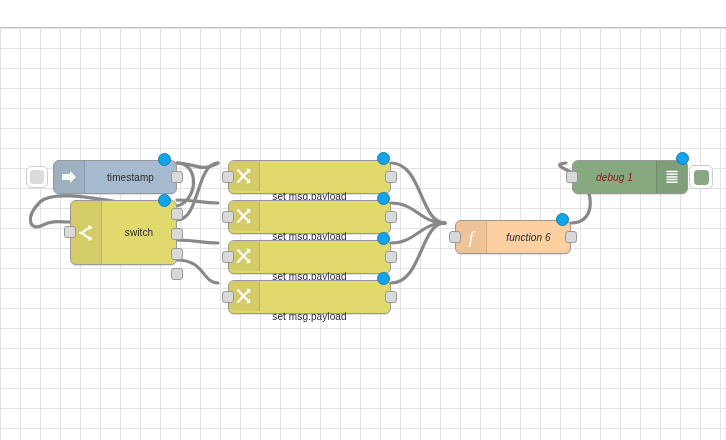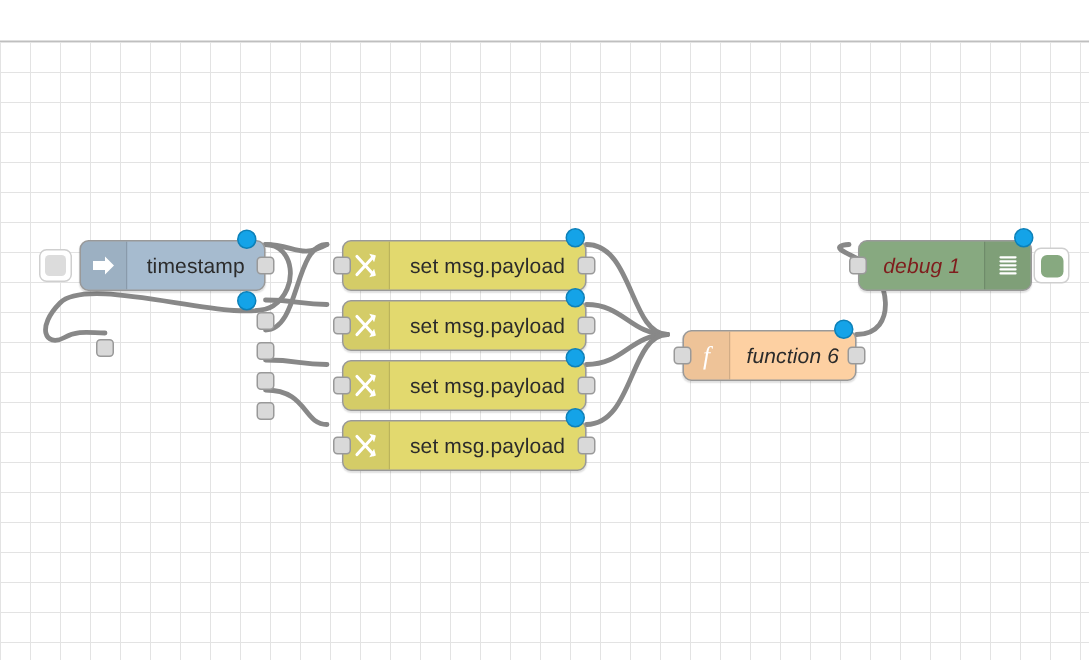--- a/index.html
+++ b/index.html
@@ -71,21 +71,21 @@
     border-radius: 6px;
     display: flex;
     align-items: stretch;
     box-shadow: 0 1px 1px rgba(0,0,0,0.12);
   }
   .node-label {
     flex: 1 1 auto;
     display: flex;
     align-items: center;
     justify-content: center;
-    font-size: 14px;
+    font-size: 10px;
     color: #2b2b2b;
     white-space: nowrap;
     letter-spacing: 0.1px;
   }
   .node-label.italic { font-style: italic; }
 
   .icon-box {
     width: 30px;
     flex: 0 0 30px;
     display: flex;
@@ -117,21 +117,21 @@
     height: 13px;
     border-radius: 50%;
     background: #14a3e8;
     border: 1px solid #0d80b8;
     box-sizing: border-box;
   }
 
   
   .node-inject   { background: #a6bbcf; }
   .node-switch   { background: #e2d96e; }
-  .node-change   { background: #e2d96e; }
+  .node-change   { background: #e2d96e; flex-direction: column; }
   .node-function { background: #fdd0a2; }
   .node-debug    { background: #87a980; }
 
   
   .inject-button {
     position: absolute;
     width: 22px;
     height: 22px;
     background: #ffffff;
     border: 1px solid #cfcfcf;
@@ -209,20 +209,31 @@
       <div class="icon-box">
         <svg class="glyph" width="20" height="20" viewBox="0 0 20 20">
           <path d="M3 7 h8 V4 l6 6 -6 6 v-3 H3 z" fill="#ffffff"></path>
         </svg>
       </div>
       <div class="node-label">timestamp</div>
     </div>
     <div class="status-dot" style="left:158px; top:125px;"></div>
     <div class="port" style="left:171px; top:143px;"></div>
 
+    <div class="node node-switch" style="left:70px; top:172px; width:107px; height:65px;">
+      <div class="icon-box">
+        <svg class="glyph" width="20" height="20" viewBox="0 0 20 20">
+          <path d="M4 10 C9 10 10 4.5 15 4.5" fill="none" stroke="#ffffff" stroke-width="2.1" stroke-linecap="round"></path>
+          <path d="M4 10 C9 10 10 15.5 15 15.5" fill="none" stroke="#ffffff" stroke-width="2.1" stroke-linecap="round"></path>
+          <path d="M12.5 1.8 L16.4 4.5 L12.5 7.2 z" fill="#ffffff"></path>
+          <path d="M12.5 12.8 L16.4 15.5 L12.5 18.2 z" fill="#ffffff"></path>
+        </svg>
+      </div>
+      <div class="node-label">switch</div>
+    </div>
     <div class="status-dot" style="left:158px; top:166px;"></div>
     <div class="port" style="left:64px; top:198px;"></div>
     <div class="port" style="left:171px; top:180px;"></div>
     <div class="port" style="left:171px; top:200px;"></div>
     <div class="port" style="left:171px; top:220px;"></div>
     <div class="port" style="left:171px; top:240px;"></div>
 
     <div class="node node-change" style="left:228px; top:132px; width:163px; height:34px;">
       <div class="icon-box">
         <svg class="glyph" width="20" height="20" viewBox="0 0 20 20">

